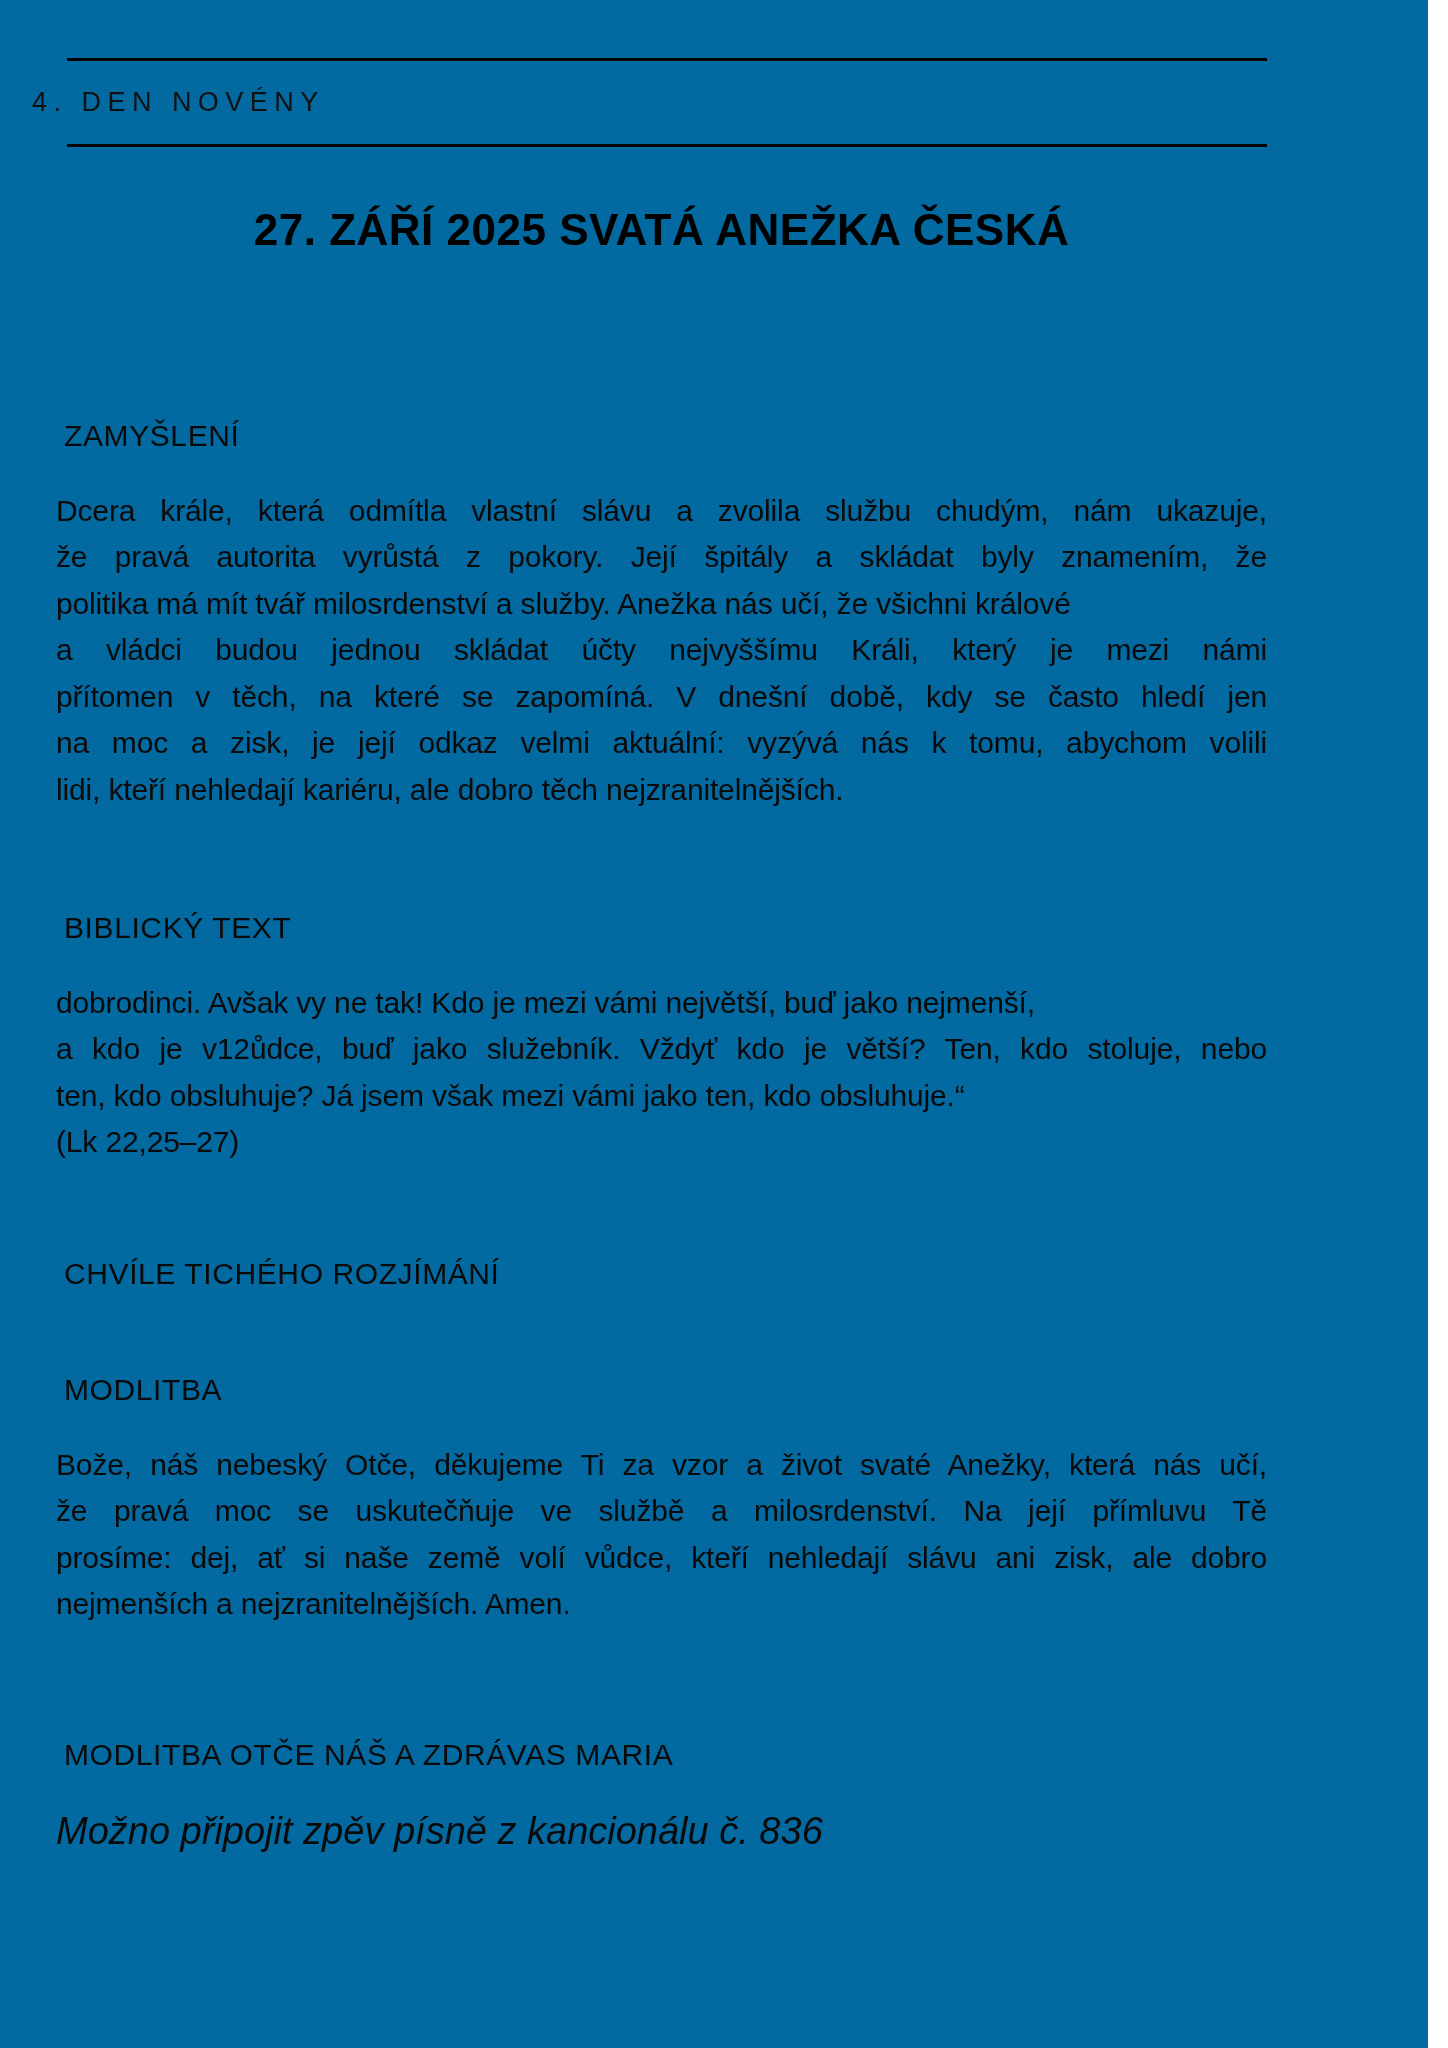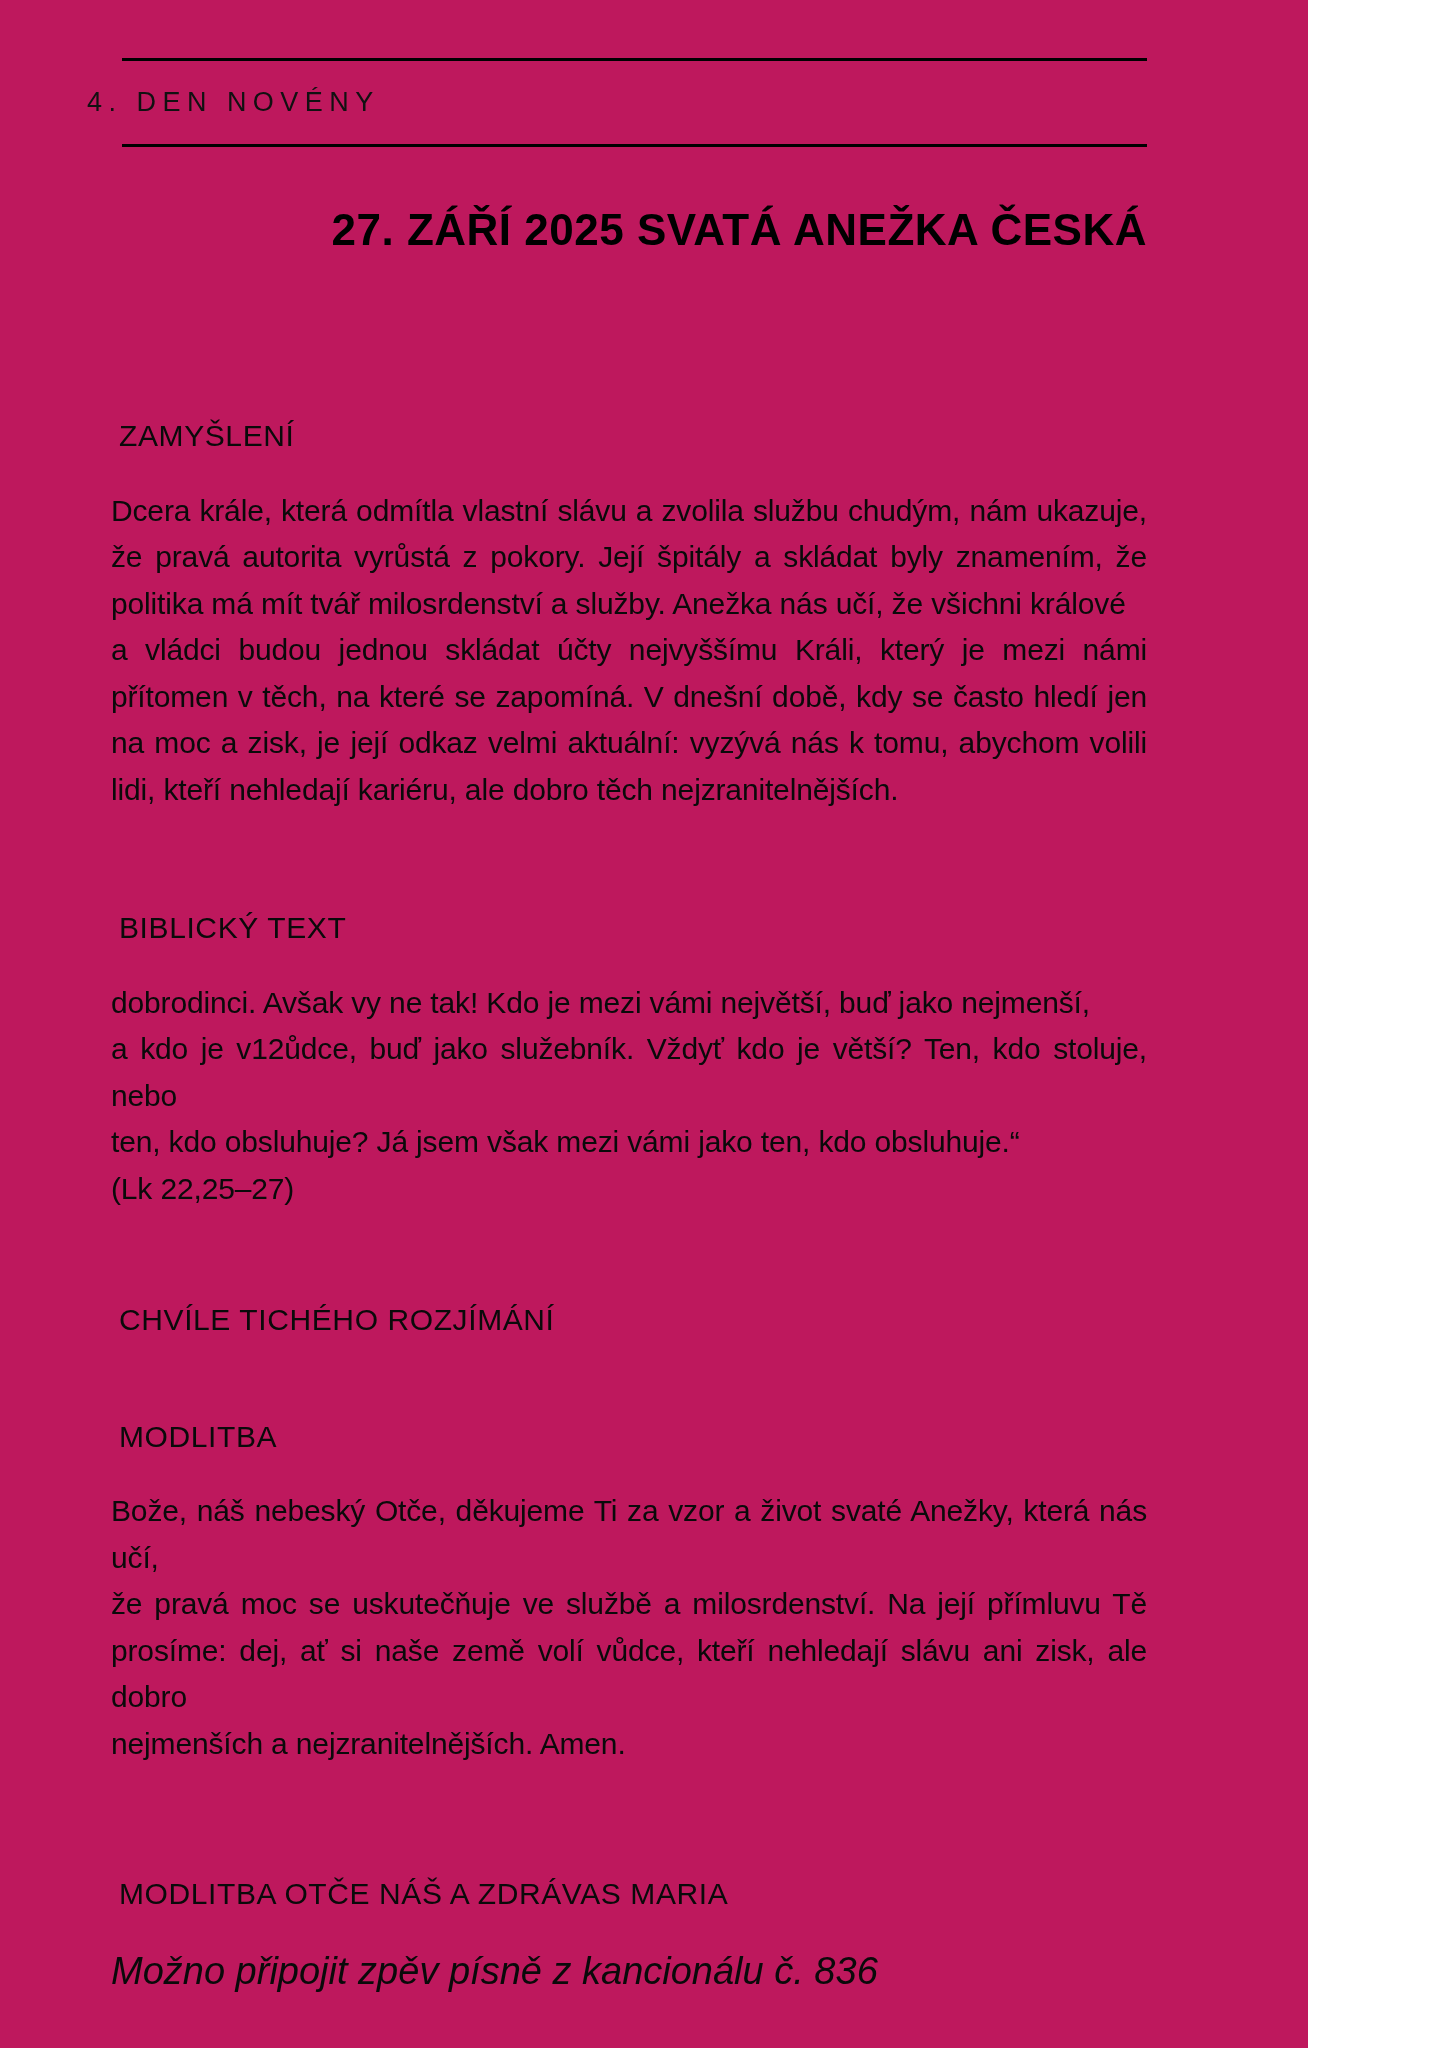--- a/index.html
+++ b/index.html
@@ -2,27 +2,27 @@
 <html lang="cs"><head>
 <meta charset="utf-8">
 <style>
   html, body {
     margin: 0;
     padding: 0;
     background: #ffffff;
   }
   .page {
     position: relative;
-    width: 1308px;
+    width: 1428px;
     height: 2048px;
     box-sizing: border-box;
-    background: #be185d;
+    background: #0369a1;
     color: #0a0a0a;
     font-family: "Liberation Sans", sans-serif;
-    padding: 0 161px 0 111px;
+    padding: 0 161px 0 56px;
     overflow: hidden;
   }
   .rule {
     height: 3px;
     background: #000000;
     margin-left: 11px;
   }
   .rule-top { margin-top: 58px; }
   .running-header {
     font-size: 27px;
@@ -30,21 +30,21 @@
     letter-spacing: 0.24em;
     white-space: nowrap;
     margin-left: -24px;
     color: #111111;
   }
   .doc-title {
     margin: 57px 0 0 0;
     font-size: 44px;
     line-height: 52px;
     font-weight: bold;
-    text-align: right;
+    text-align: center;
     letter-spacing: 0.5px;
     color: #000000;
   }
   .sec { margin: 0; }
   .sec-heading {
     margin: 8px;
     font-size: 30px;
     line-height: 46.5px;
     font-weight: normal;
     letter-spacing: 0.02em;

